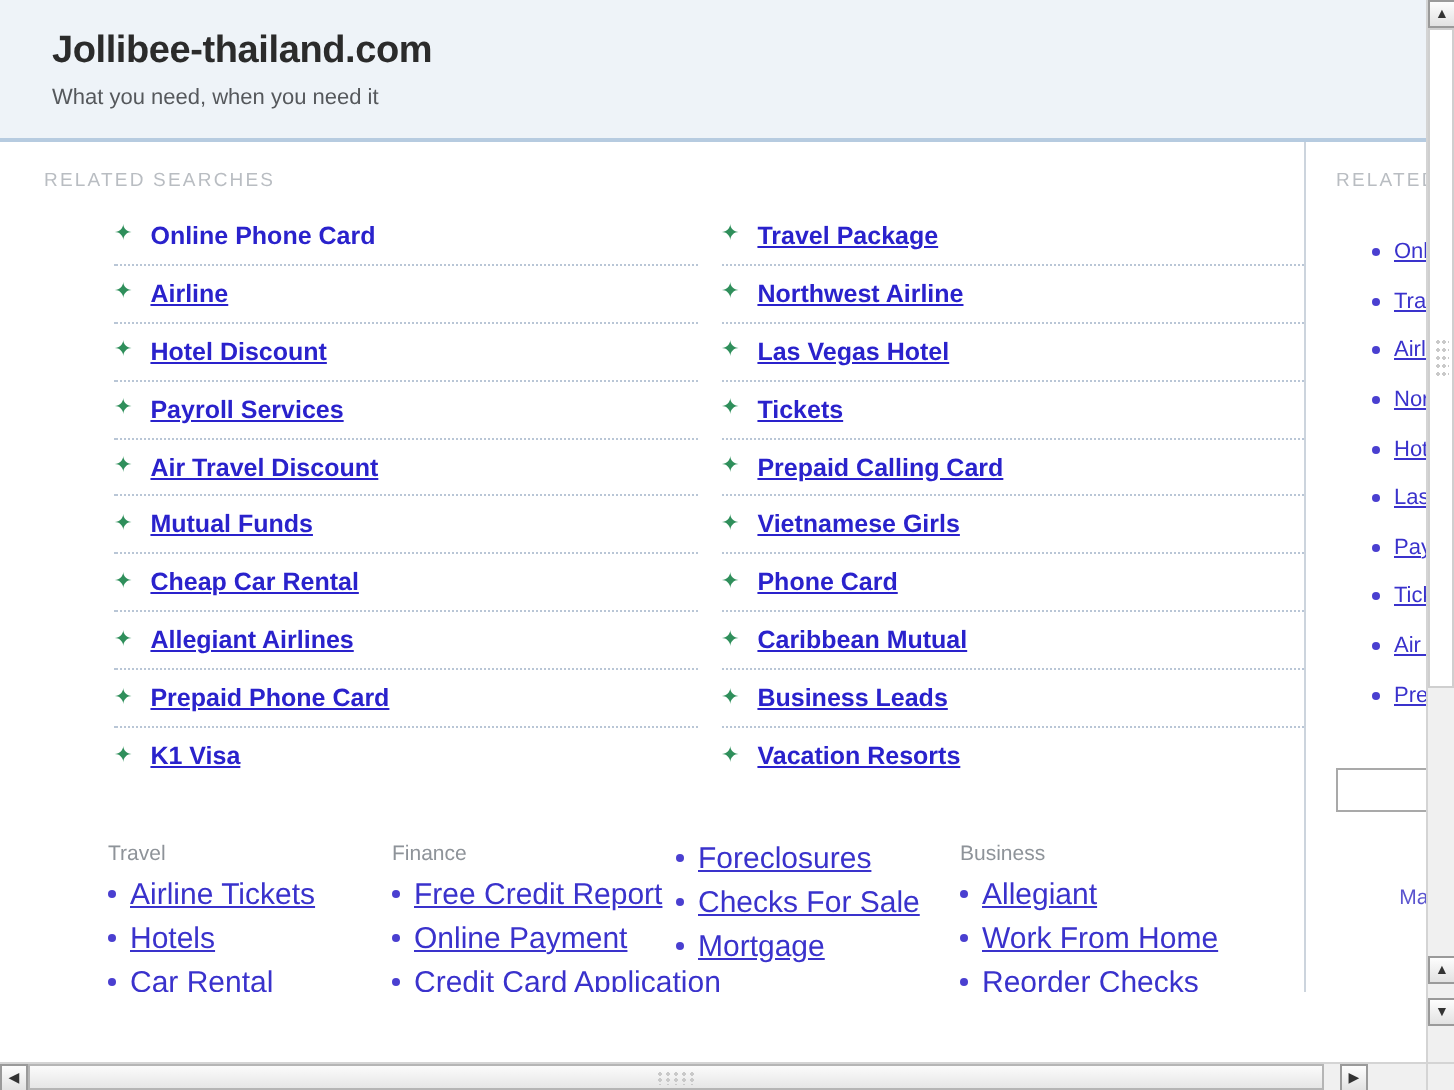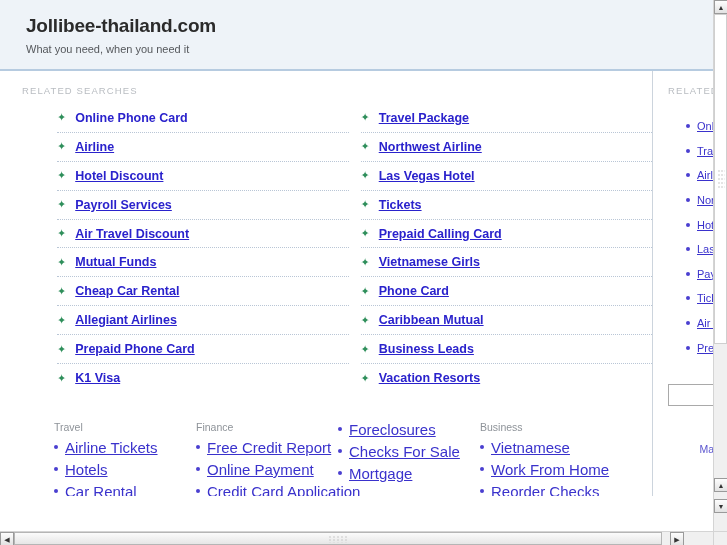--- a/index.html
+++ b/index.html
@@ -412,21 +412,21 @@
               <div class="pc-item">
                 <span class="dot-icon"></span>
                 <span class="pc-link">Mortgage</span>
               </div>
             </div>
 
             <div class="pc-col">
               <div class="pc-head">Business</div>
               <div class="pc-item">
                 <span class="dot-icon"></span>
-                <span class="pc-link">Vietnamese</span>
+                <span class="pc-link">Allegiant</span>
               </div>
               <div class="pc-item">
                 <span class="dot-icon"></span>
                 <span class="pc-link">Work From Home</span>
               </div>
               <div class="pc-item">
                 <span class="dot-icon"></span>
                 <span class="pc-link">Reorder Checks</span>
               </div>
             </div>

